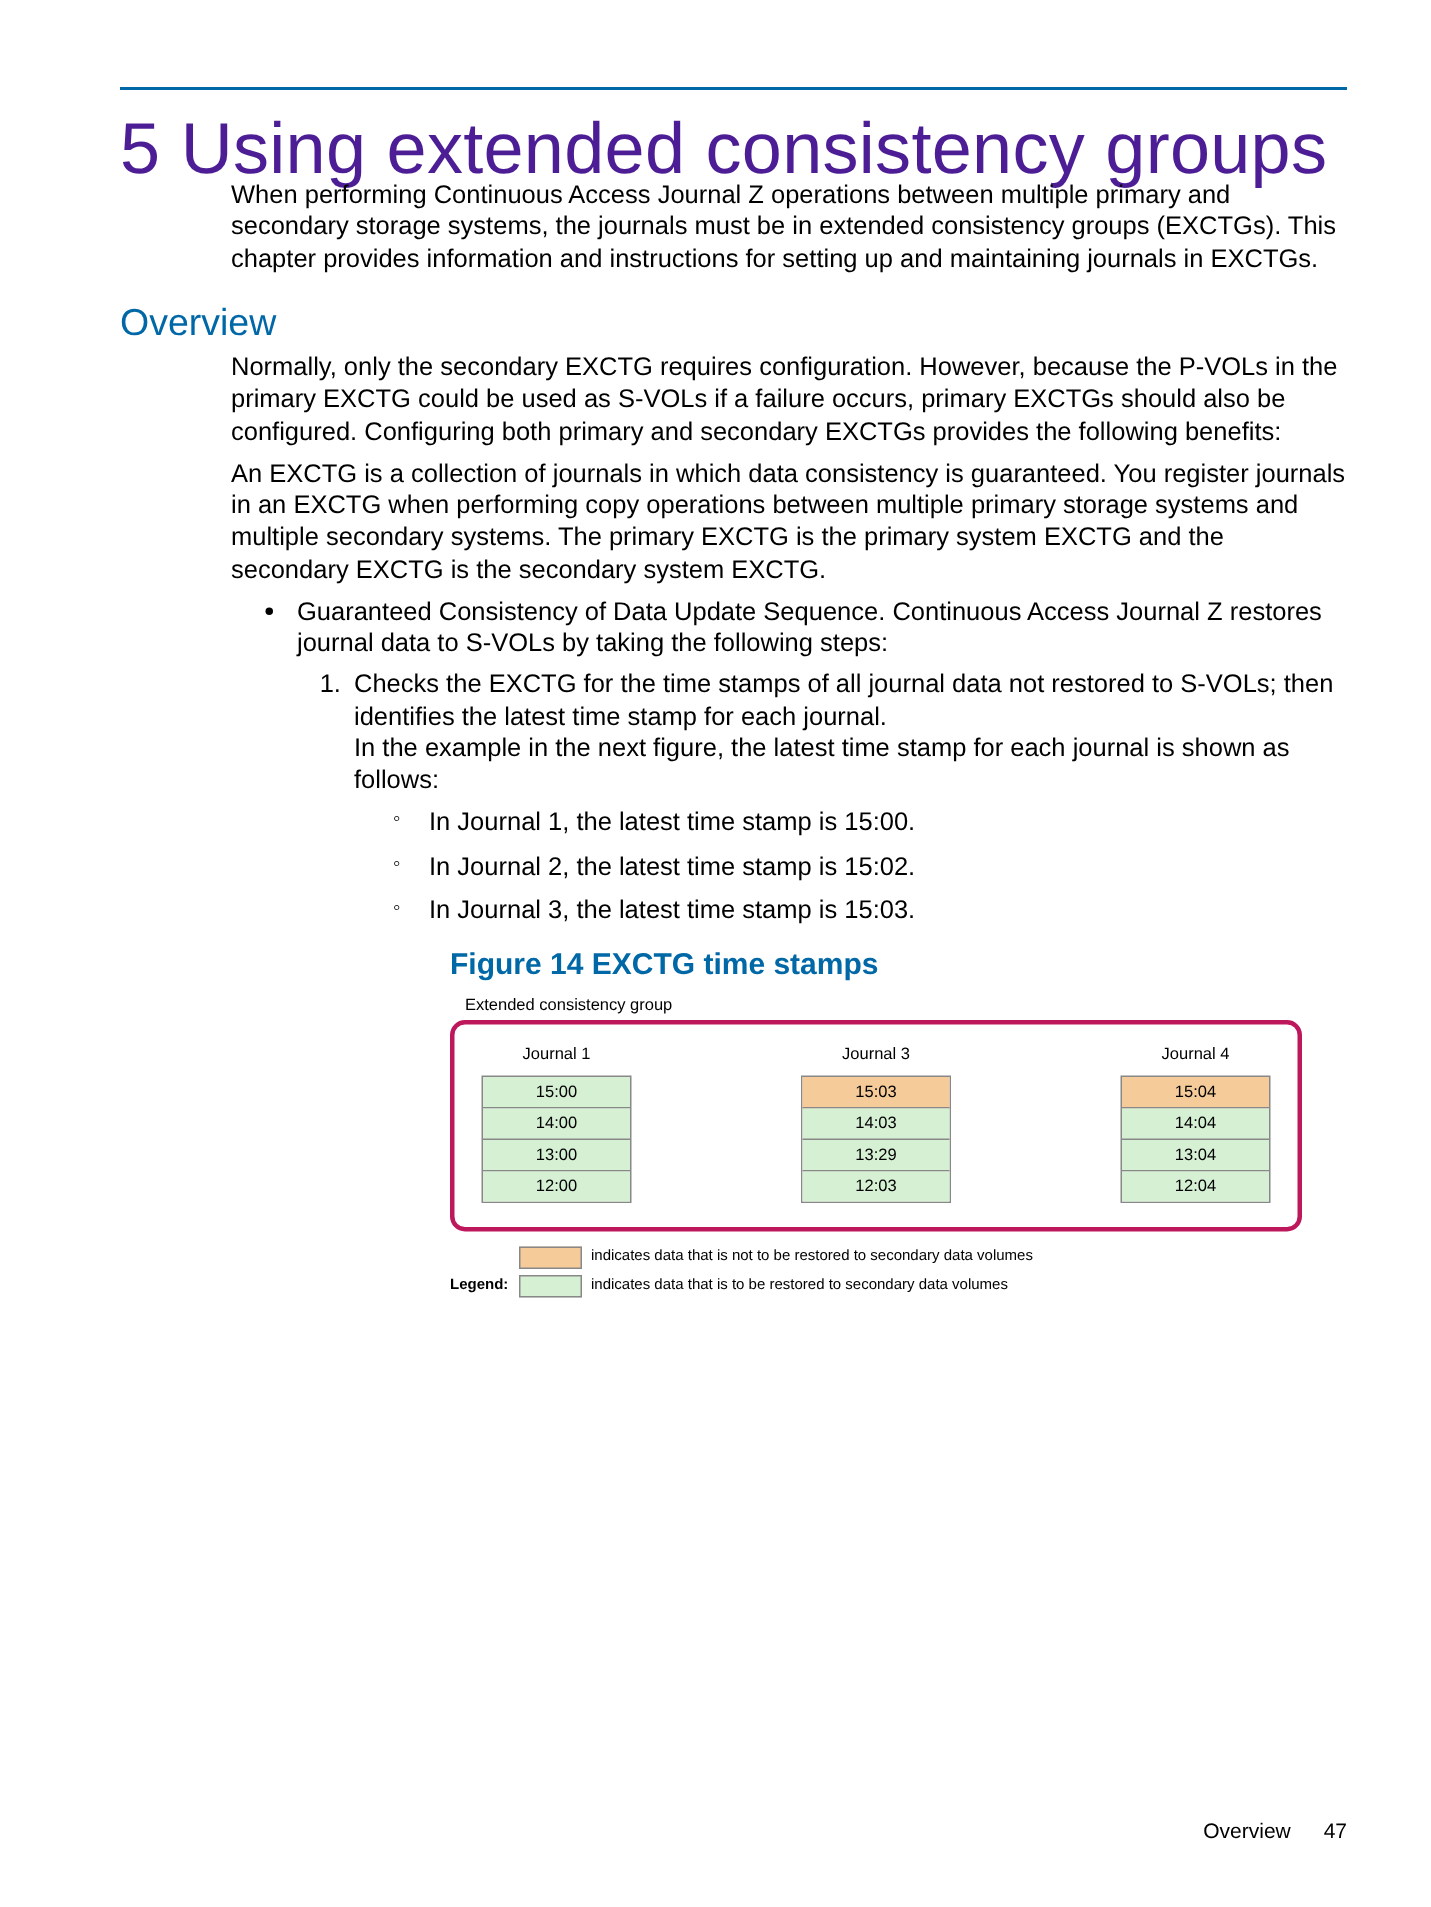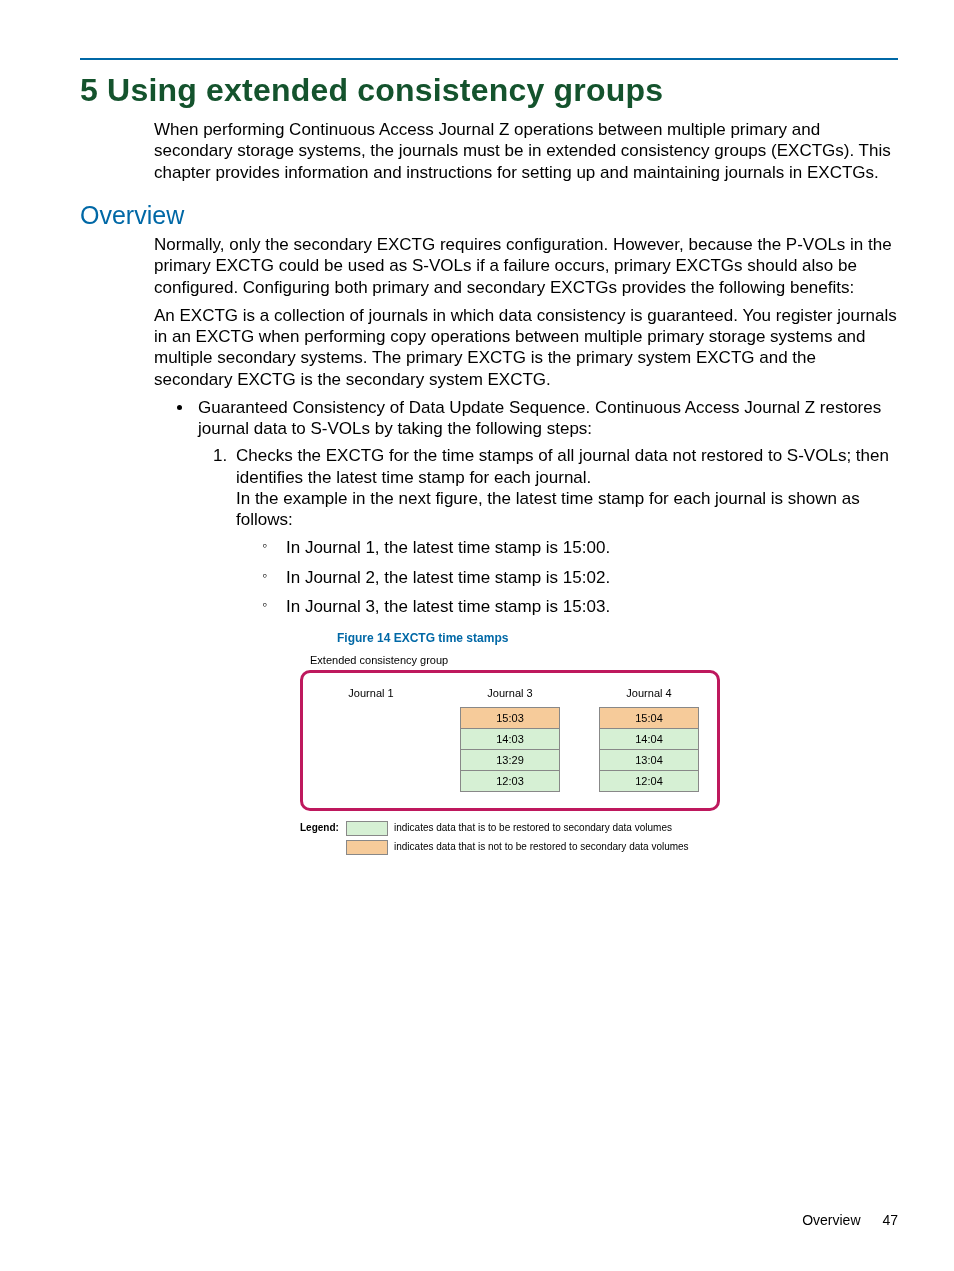--- a/index.html
+++ b/index.html
@@ -20,23 +20,23 @@
     top: 58px;
     left: 80px;
     right: 56px;
     height: 2px;
     background: #0068a6;
   }
   .chapter-title {
     position: absolute;
     top: 70px;
     left: 80px;
-    font-size: 32px;
-    font-weight: 700;
-    color: #14532d;
+    font-size: 48px;
+    font-weight: 400;
+    color: #4c1d95;
     letter-spacing: 0.2px;
   }
   .intro {
     position: absolute;
     top: 119px;
     left: 154px;
     right: 56px;
   }
   .h2 {
     position: absolute;
@@ -63,28 +63,28 @@
   ul.sub > li::before {
     content: "◦";
     position: absolute;
     left: 0;
     top: 0;
     font-size: 14px;
   }
   .fig-caption {
     color: #0068a6;
     font-weight: 600;
-    font-size: 12px;
-    margin: 14px 0 8px 101px;
+    font-size: 20px;
+    margin: 14px 0 8px 64px;
   }
 
   
   .figure-wrap {
     margin-left: 64px;
-    width: 420px;
+    width: 568px;
     font-family: Arial, sans-serif;
   }
   .fig-label {
     font-size: 11px;
     margin: 4px 0 2px 10px;
   }
   .exctg-box {
     border: 3px solid #be185d;
     border-radius: 10px;
     padding: 14px 18px 16px 18px;
@@ -152,20 +152,26 @@
           </ul>
 
           <div class="fig-caption">Figure 14 EXCTG time stamps</div>
 
           <div class="figure-wrap">
             <div class="fig-label">Extended consistency group</div>
             <div class="exctg-box">
 
               <div class="jcol">
                 <div class="jhead">Journal 1</div>
+                <div class="jstack">
+                  <div class="cell green">15:00</div>
+                  <div class="cell green">14:00</div>
+                  <div class="cell green">13:00</div>
+                  <div class="cell green">12:00</div>
+                </div>
               </div>
 
 
               <div class="jcol">
                 <div class="jhead">Journal 3</div>
                 <div class="jstack">
                   <div class="cell orange">15:03</div>
                   <div class="cell green">14:03</div>
                   <div class="cell green">13:29</div>
                   <div class="cell green">12:03</div>
@@ -179,28 +185,28 @@
                   <div class="cell green">14:04</div>
                   <div class="cell green">13:04</div>
                   <div class="cell green">12:04</div>
                 </div>
               </div>
 
             </div>
 
             <div class="legend">
               <div class="legend-row">
+                <span class="legend-label"></span>
+                <span class="swatch orange"></span>
+                <span>indicates data that is not to be restored to secondary data volumes</span>
+              </div>
+              <div class="legend-row">
                 <span class="legend-label">Legend:</span>
                 <span class="swatch green"></span>
                 <span>indicates data that is to be restored to secondary data volumes</span>
-              </div>
-              <div class="legend-row">
-                <span class="legend-label"></span>
-                <span class="swatch orange"></span>
-                <span>indicates data that is not to be restored to secondary data volumes</span>
               </div>
             </div>
           </div>
 
         </li>
       </ol>
     </li>
   </ul>
 </div>
 

